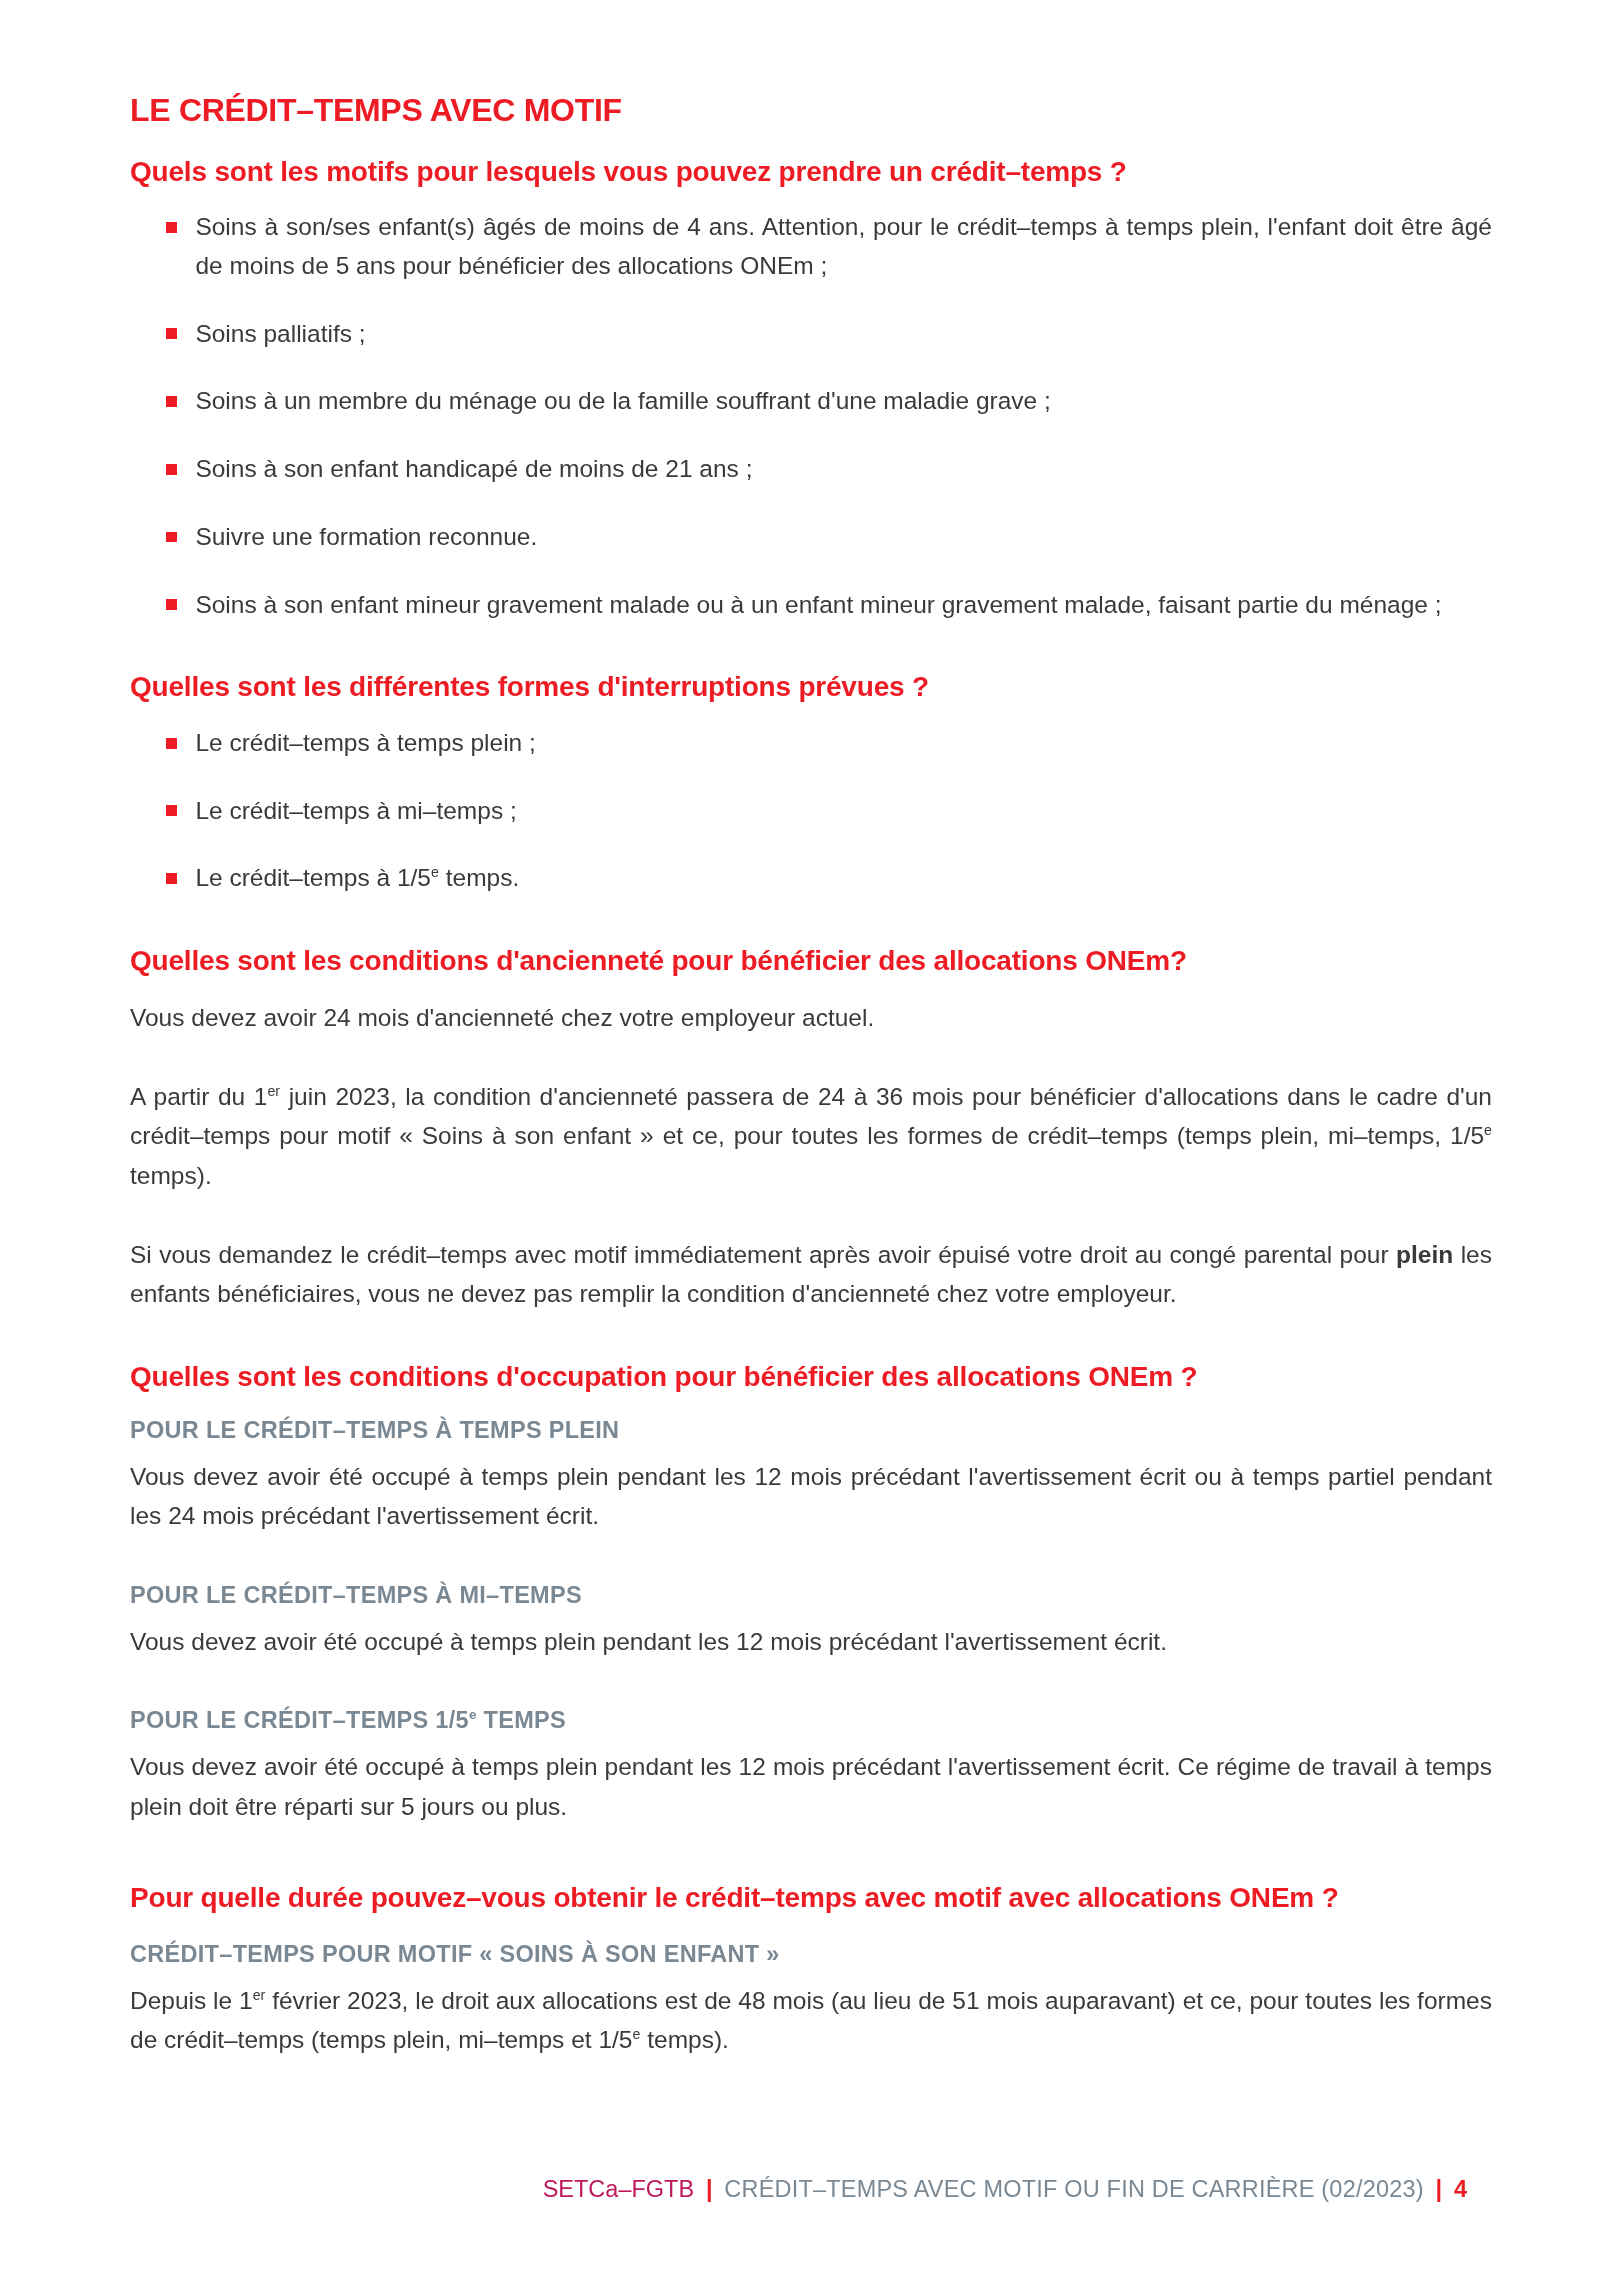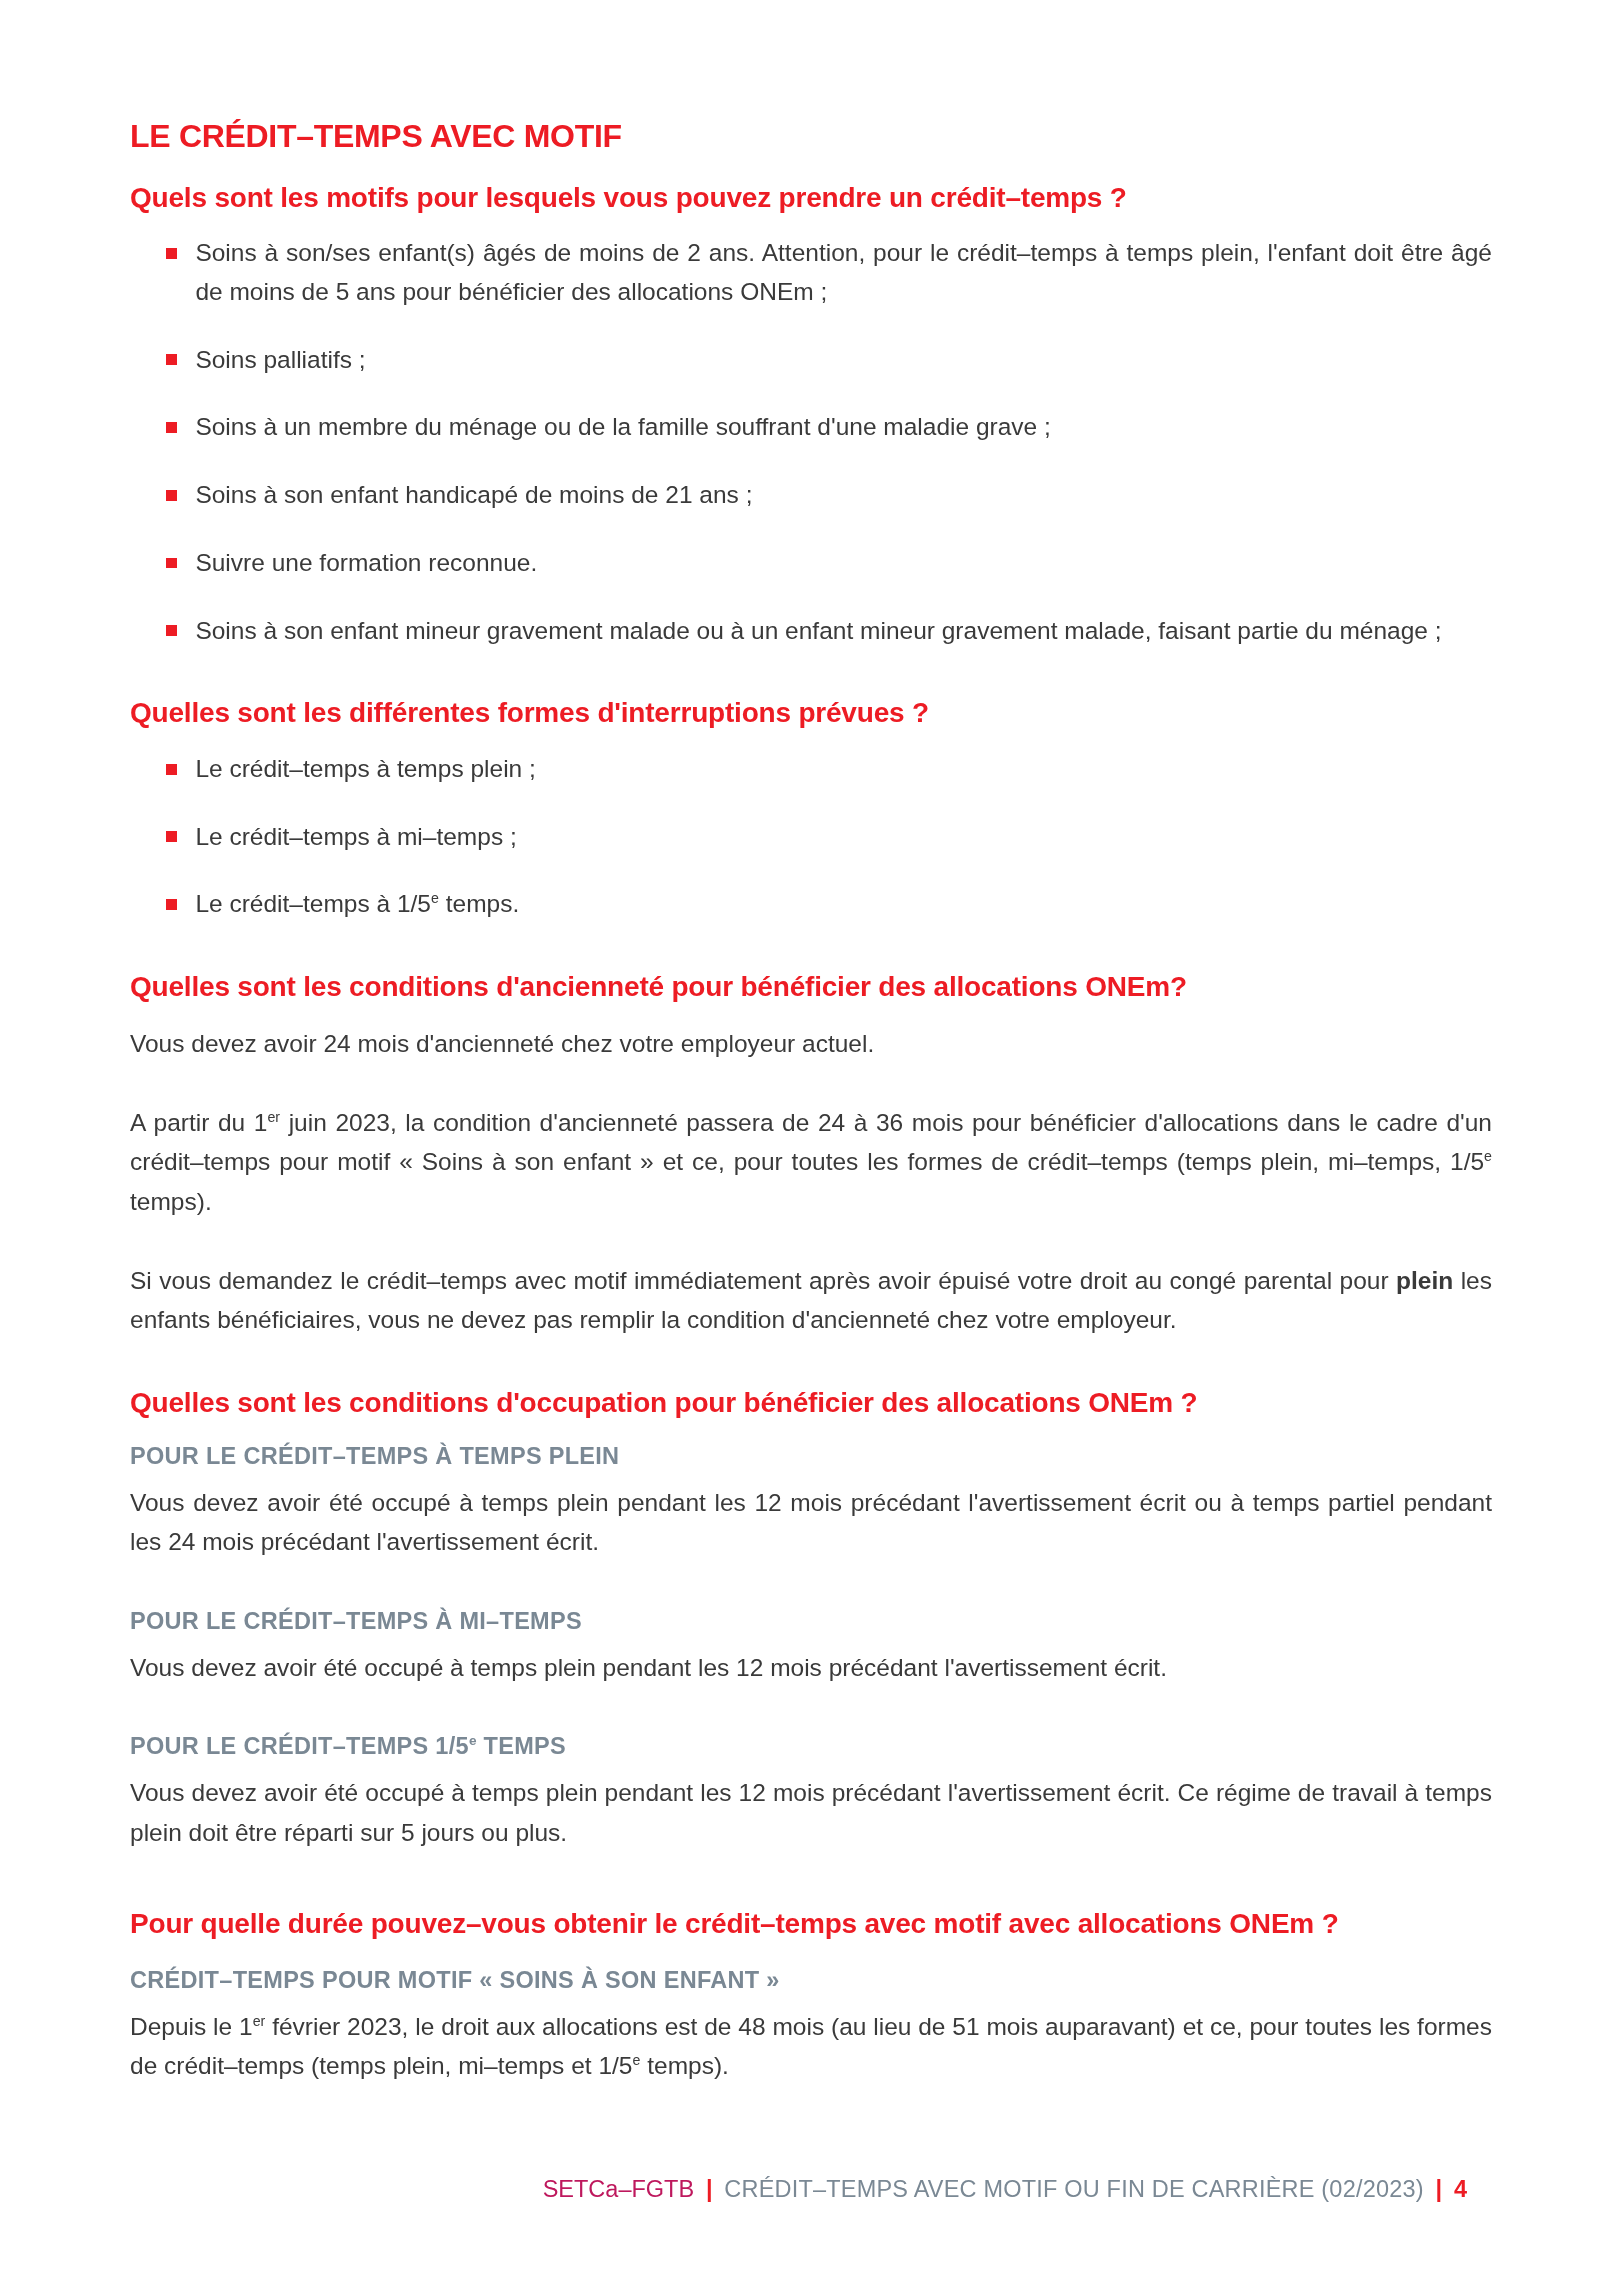--- a/index.html
+++ b/index.html
@@ -7,21 +7,21 @@
     width: 1621px; height: 2293px;
     background: #ffffff;
     font-family: "Liberation Sans", "DejaVu Sans", sans-serif;
     color: #3a3a3a;
     position: relative;
     overflow: hidden;
   }
   .page {
     box-sizing: border-box;
     width: 1621px; height: 2293px;
-    padding: 116px 129px 0 130px;
+    padding: 90px 129px 0 130px;
     position: relative;
     border-radius: 27px;
   }
   h1 {
     font-size: 32px; font-weight: 700; letter-spacing: -0.3px;
     color: #ed1c24; margin: 0 0 21.6px 0; line-height: 1.25;
   }
   h2 {
     font-size: 28px; font-weight: 700; letter-spacing: -0.2px;
     color: #ed1c24; margin: 43px 0 17.6px 0; line-height: 1.4;
@@ -64,21 +64,21 @@
 
 <div class="page">
 
   <h1>LE CRÉDIT–TEMPS AVEC MOTIF</h1>
 
   <section>
     <h2>Quels sont les motifs pour lesquels vous pouvez prendre un crédit–temps ?</h2>
     <ul class="bullets">
       <li>
         <span class="marker"></span>
-        <span class="li-text"><span>Soins à son/ses enfant(s) âgés de moins de 2 ans. Attention, pour le crédit–temps à temps plein, l'enfant doit être âgé de moins de 5 ans pour bénéficier des allocations ONEm ;</span></span>
+        <span class="li-text"><span>Soins à son/ses enfant(s) âgés de moins de 4 ans. Attention, pour le crédit–temps à temps plein, l'enfant doit être âgé de moins de 5 ans pour bénéficier des allocations ONEm ;</span></span>
       </li>
       <li>
         <span class="marker"></span>
         <span class="li-text"><span>Soins palliatifs ;</span></span>
       </li>
       <li>
         <span class="marker"></span>
         <span class="li-text"><span>Soins à un membre du ménage ou de la famille souffrant d'une maladie grave ;</span></span>
       </li>
       <li>

